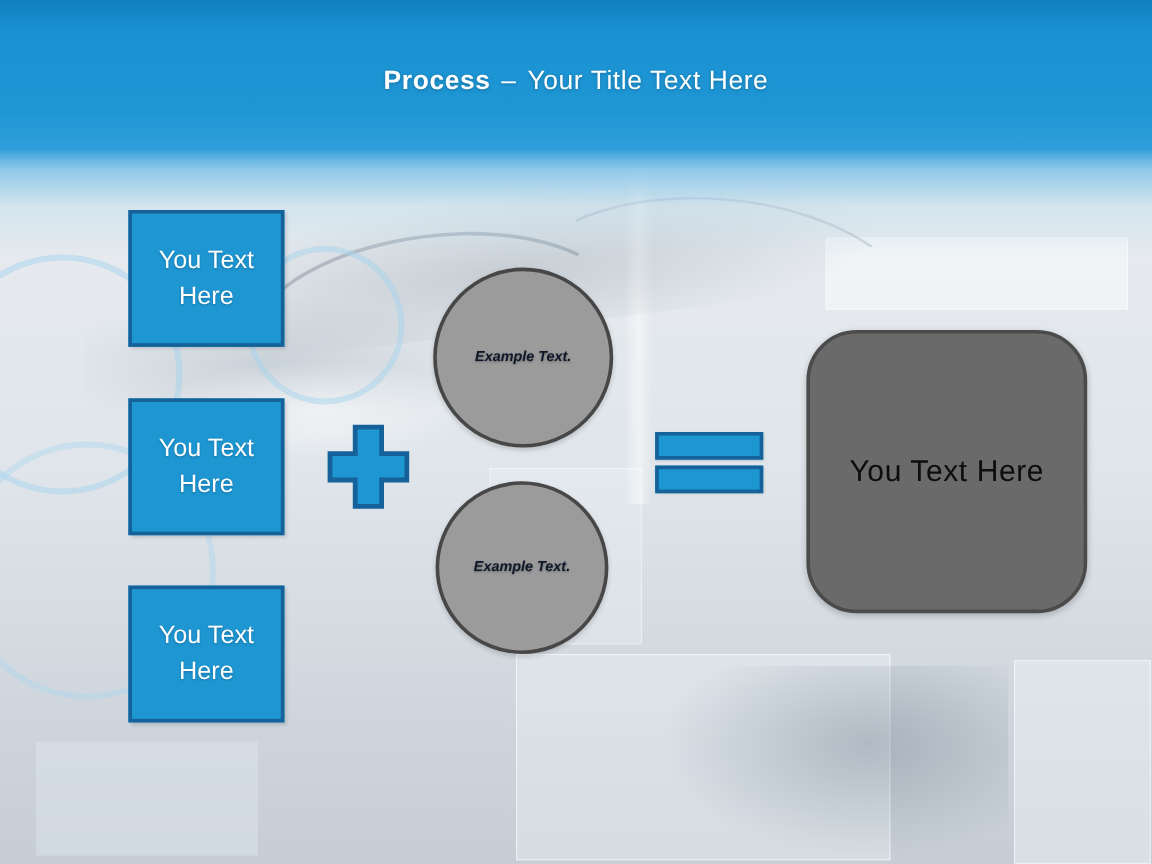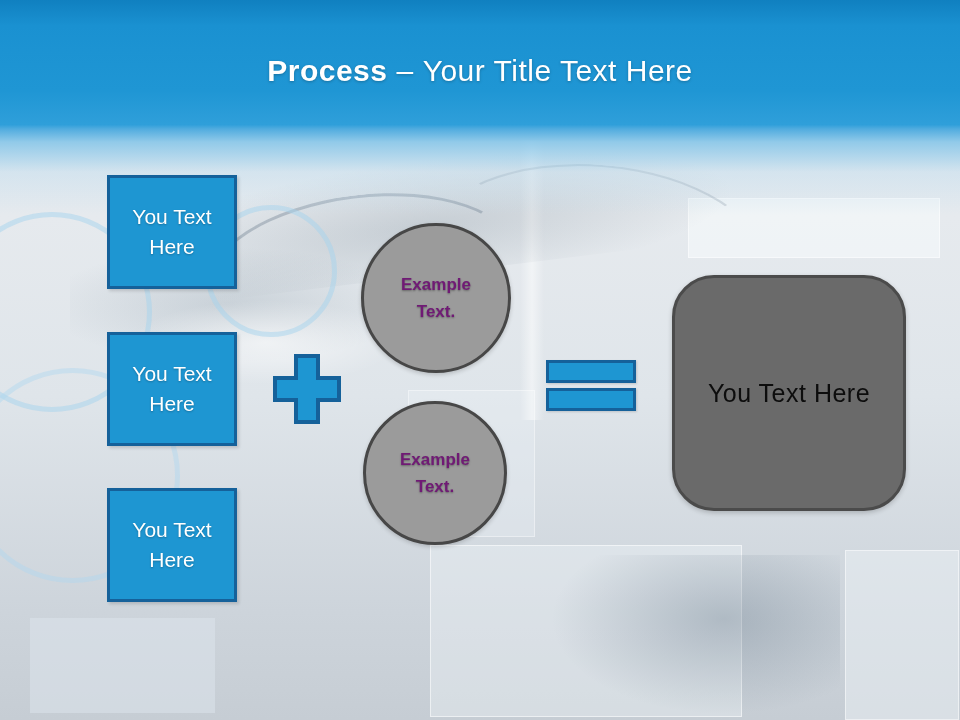--- a/index.html
+++ b/index.html
@@ -51,21 +51,21 @@
 
   
   .header-band {
     position: absolute; left: 0; top: 0; width: 960px; height: 215px; z-index: 2;
     background: linear-gradient(180deg,
       #1080c0 0%, #1a91d1 12%, #1f96d4 42%, #2f9fda 58%, #51acdf 60%,
       rgba(130,196,232,0.85) 66%, rgba(190,220,238,0.45) 80%, rgba(222,233,240,0) 100%);
   }
   .title {
     position: absolute; left: 0; top: 54px; width: 960px; z-index: 3;
-    text-align: center; color: #ffffff; font-size: 30px;
+    text-align: center; color: #ffffff; font-size: 22px;
     text-shadow: 0 1px 3px rgba(0,0,0,0.25);
     letter-spacing: 0.5px;
   }
   .title .title-bold { font-weight: bold; }
   .title .title-sep { margin: 0 9px; }
 
   
   .content { position: absolute; left: 0; top: 0; width: 836px; height: 720px; z-index: 3; }
   .blue-box {
     position: absolute; left: 107px; width: 124px; height: 108px;
@@ -79,21 +79,21 @@
   .box-1 { top: 175px; }
   .box-2 { top: 332px; }
   .box-3 { top: 488px; }
 
   .plus-wrap { position: absolute; left: 272px; top: 353px; width: 70px; height: 72px; }
 
   .gray-circle {
     position: absolute; border-radius: 50%;
     background: #9b9b9b; border: 3px solid #474747;
     display: flex; align-items: center; justify-content: center;
-    text-align: center; color: #701a75; font-size: 17px; font-weight: bold; 
+    text-align: center; color: #0f172a; font-size: 12px; font-weight: bold; font-style: italic;
     line-height: 1.6; text-shadow: 0 1px 2px rgba(0,0,0,0.35);
     box-shadow: 0 2px 4px rgba(0,0,0,0.18);
   }
   .gray-circle .circle-label { width: 92px; }
   .circle-1 { left: 361px; top: 223px; width: 144px; height: 144px; }
   .circle-2 { left: 363px; top: 401px; width: 138px; height: 138px; }
 
   .equals-wrap { position: absolute; left: 546px; top: 360px; width: 90px; }
   .equals-bar {
     width: 84px; height: 17px; background: #1e96d2; border: 3px solid #15619a;

